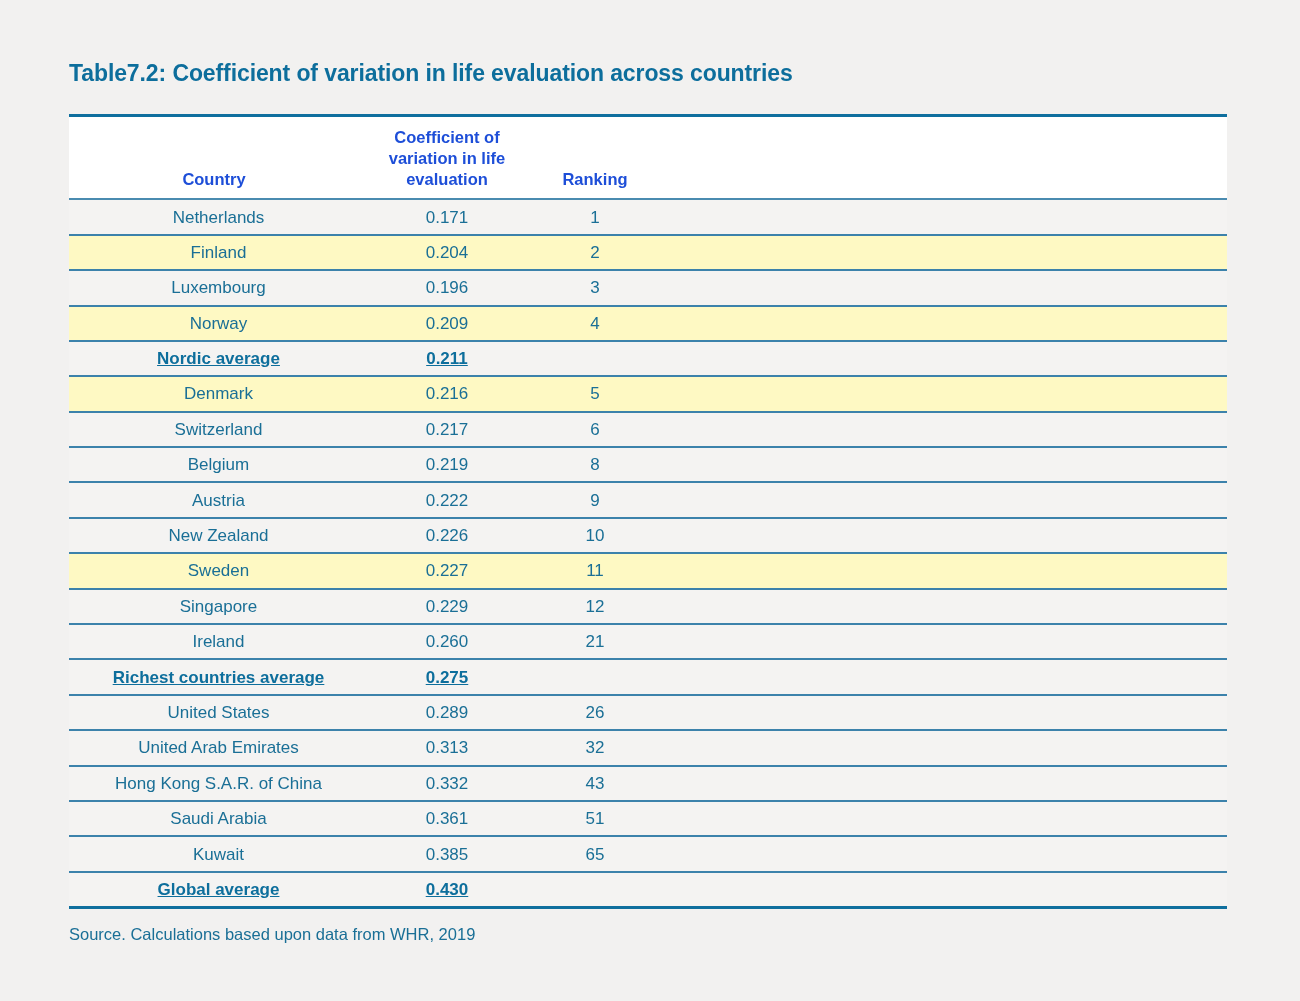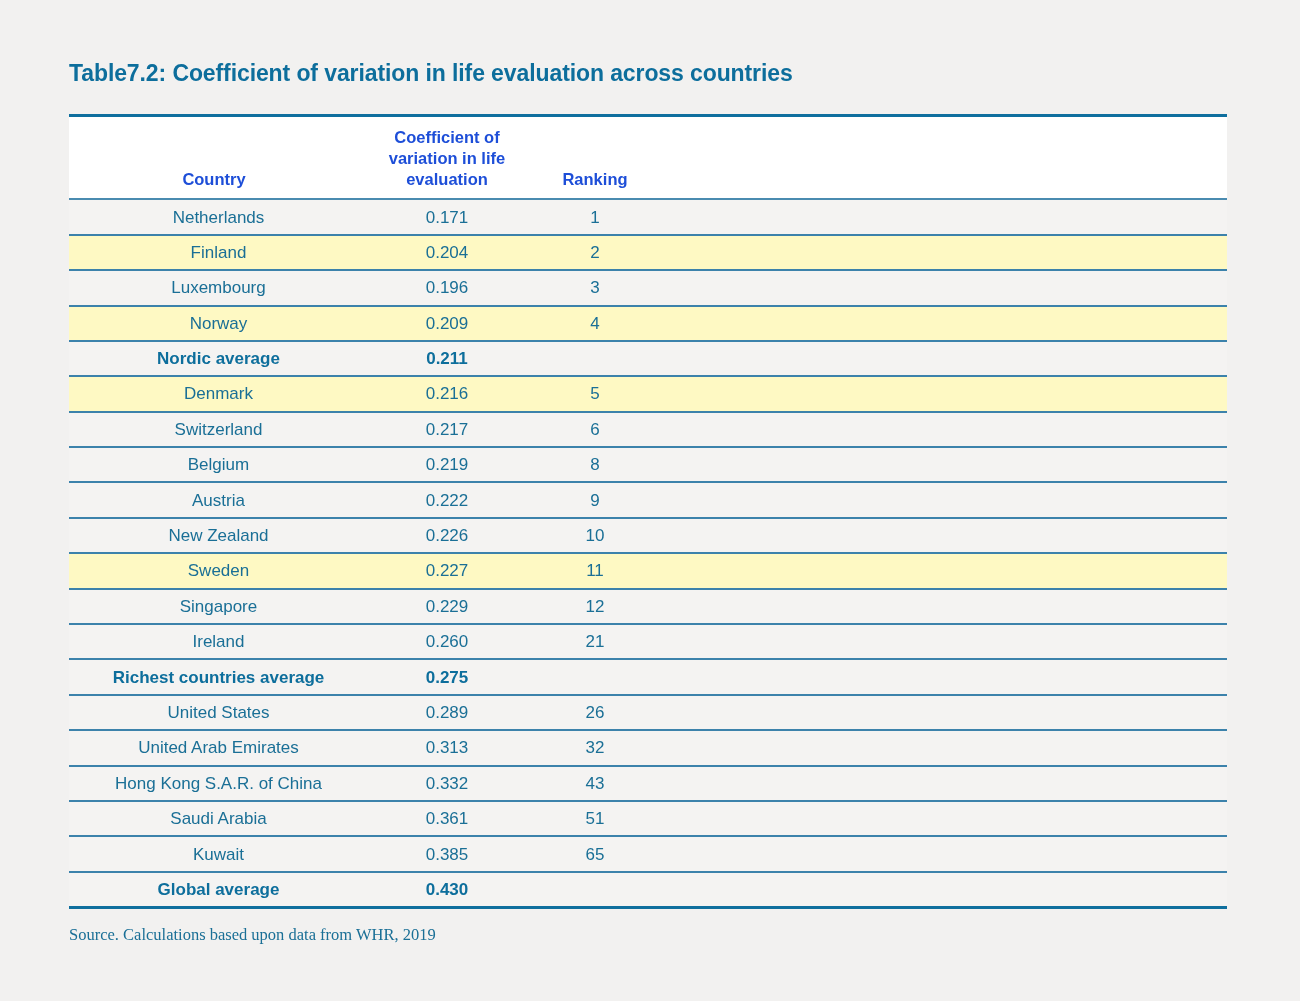--- a/index.html
+++ b/index.html
@@ -86,33 +86,33 @@
     text-align: center;
   }
   tbody td.td-rank {
     text-align: center;
   }
   tbody td.td-pad { }
 
   tbody tr.summary td {
     font-weight: bold;
     color: #0d6e9c;
+    text-decoration: underline;
   }
   tbody tr.last-row td {
     border-bottom: 3px solid #0f6f9e;
   }
 
   .source {
     position: absolute;
     left: 69px;
     top: 925px;
     font-size: 16.5px;
     color: #1a6f96;
     white-space: nowrap;
-    font-family: Liberation Serif, serif;
   }
 </style>
 </head>
 <body>
 
 <div class="page">
 
   <div class="title">Table7.2: Coefficient of variation in life evaluation across countries</div>
 
   <div class="table-wrap">

